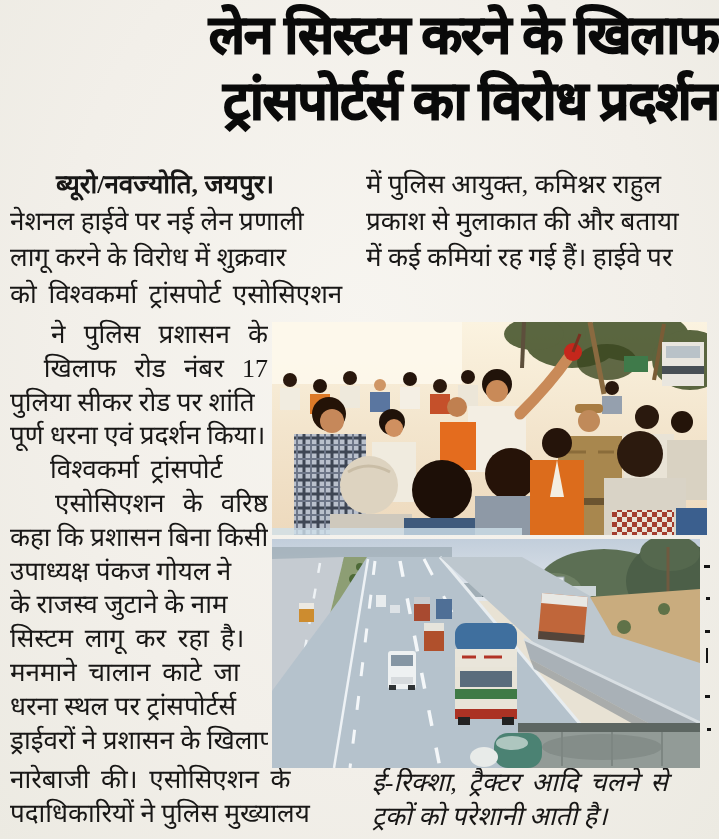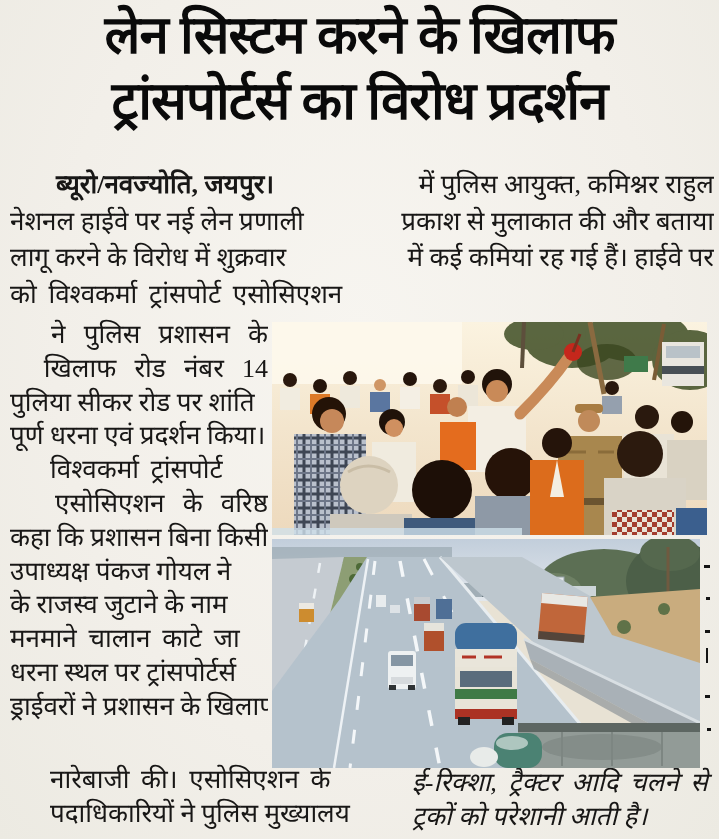--- a/index.html
+++ b/index.html
@@ -3,36 +3,36 @@
 <meta charset="utf-8">
 <style>
   html,body{margin:0;padding:0;background:#d8d6d0;}
   .page{
     position:relative;width:719px;height:839px;overflow:hidden;
     background:radial-gradient(ellipse at 50% 40%, #f7f5f0 0%, #f2efe9 60%, #eceae2 100%);
     font-family:"Liberation Serif","DejaVu Serif",serif;
     color:#181716;
   }
   .headline{position:absolute;left:0;top:2px;width:719px;text-align:center;color:#0a0a0a;}
-  .hl{font-size:53px;line-height:66px;font-weight:normal;white-space:nowrap;
-      -webkit-text-stroke:1.5px #0a0a0a;letter-spacing:-1px;}
+  .hl{font-size:53px;line-height:66px;font-weight:bold;white-space:nowrap;
+      -webkit-text-stroke:1.5px #0a0a0a;letter-spacing:-1px;text-align:right;}
   .col{position:absolute;font-size:26px;}
   .line{white-space:nowrap;overflow:hidden;}
   .lt{height:36.5px;line-height:36.5px;}
   .ln{height:33.8px;line-height:33.8px;}
-  .lb{height:34px;line-height:34px;margin-left:40px;}
+  .lb{height:34px;line-height:34px;}
   .bold{font-weight:bold;}
   .byline{padding-left:46px;}
   .indent{padding-left:40px;}
   .wsp{word-spacing:0.45em;text-align:right;}
   .wsp2{word-spacing:0.2em;}
   #left-top{left:10px;top:167px;width:350px;}
   #left-narrow{left:10px;top:318px;width:258px;}
   #left-bottom{left:10px;top:763px;width:352px;}
-  #right-top{left:366px;top:167px;width:348px;text-align:right;}
+  #right-top{left:366px;top:167px;width:348px;}
   #right-bottom{left:372px;top:766px;width:344px;font-style:italic;}
   .photo{position:absolute;overflow:hidden;background:#e8e2d4;}
   #photo1{left:272px;top:322px;width:435px;height:213px;}
   #photo2{left:272px;top:539px;width:428px;height:229px;}
   .photo svg{display:block;width:100%;height:100%;}
   .frag{position:absolute;background:#141414;}
 </style>
 </head>
 <body>
 
@@ -45,28 +45,29 @@
 
   <div class="col" id="left-top">
     <div class="line lt bold byline">ब्यूरो/नवज्योति, जयपुर।</div>
     <div class="line lt">नेशनल हाईवे पर नई लेन प्रणाली</div>
     <div class="line lt">लागू करने के विरोध में शुक्रवार</div>
     <div class="line lt wsp2">को विश्वकर्मा ट्रांसपोर्ट एसोसिएशन</div>
   </div>
 
   <div class="col" id="left-narrow">
     <div class="line ln wsp">ने पुलिस  प्रशासन के</div>
-    <div class="line ln wsp">खिलाफ रोड नंबर 14</div>
+    <div class="line ln wsp">खिलाफ रोड नंबर 17</div>
     <div class="line ln">पुलिया सीकर रोड पर शांति</div>
     <div class="line ln">पूर्ण धरना एवं प्रदर्शन किया।</div>
     <div class="line ln indent wsp2">विश्वकर्मा ट्रांसपोर्ट</div>
     <div class="line ln wsp">एसोसिएशन के वरिष्ठ</div>
     <div class="line ln">कहा कि प्रशासन बिना किसी</div>
     <div class="line ln">उपाध्यक्ष पंकज गोयल ने</div>
     <div class="line ln">के राजस्व जुटाने के नाम</div>
+    <div class="line ln wsp2">सिस्टम लागू कर रहा है।</div>
     <div class="line ln wsp2">मनमाने चालान काटे जा</div>
     <div class="line ln">धरना स्थल पर ट्रांसपोर्टर्स</div>
     <div class="line ln">ड्राईवरों ने प्रशासन के खिलाफ</div>
   </div>
 
   <div class="col" id="left-bottom">
     <div class="line lb wsp2">नारेबाजी की। एसोसिएशन के</div>
     <div class="line lb">पदाधिकारियों ने पुलिस मुख्यालय</div>
   </div>
 

